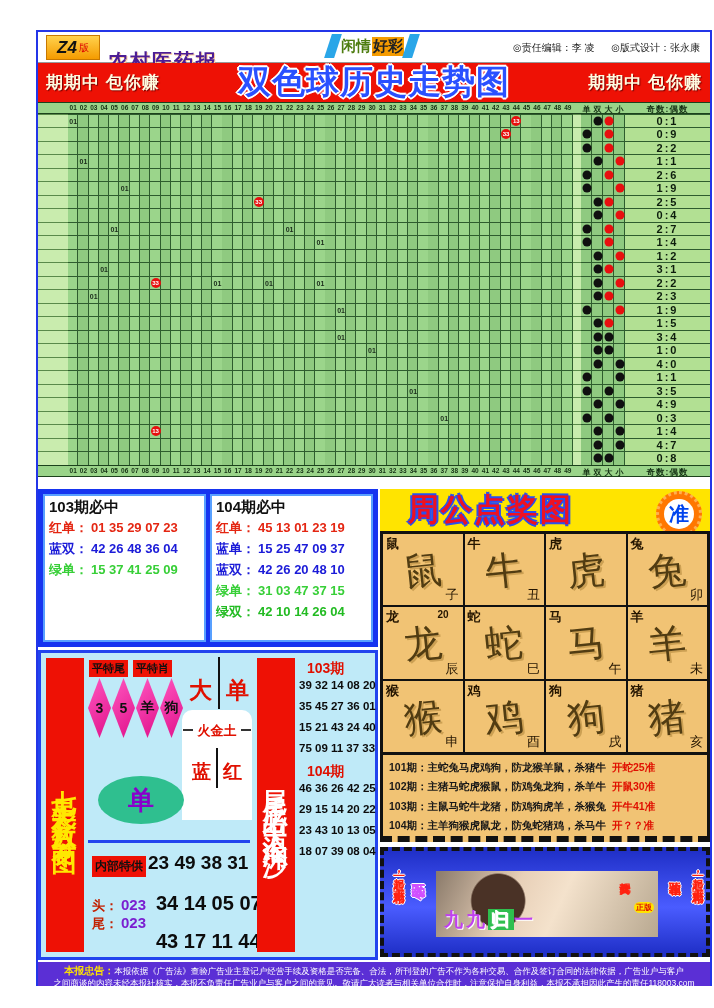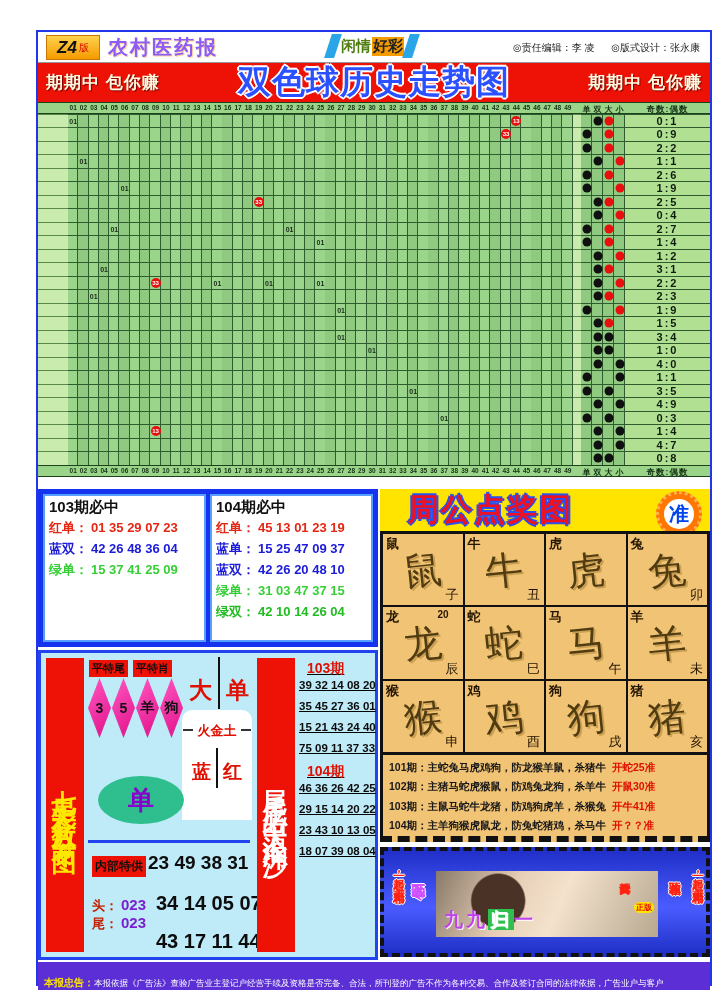--- a/index.html
+++ b/index.html
@@ -3,21 +3,21 @@
 <meta charset="utf-8">
 <style>
   html,body{margin:0;padding:0;background:#fff;}
   body{font-family:"Liberation Sans","DejaVu Sans",sans-serif;width:714px;height:1008px;position:relative;overflow:hidden;}
   .page{position:absolute;left:36px;top:30px;width:676px;height:956px;border:2px solid #2335e8;box-sizing:border-box;background:#fff;}
   
   .masthead{position:absolute;left:0;top:0;width:672px;height:30px;background:#fff;border-bottom:1px solid #999;}
   .edition-box{position:absolute;left:8px;top:3px;width:52px;height:23px;background:linear-gradient(#ffd24d,#f59b00);display:flex;align-items:center;justify-content:center;border:1px solid #c87800;}
   .edition-main{font-size:17px;font-weight:bold;color:#111;font-style:italic;}
   .edition-suffix{font-size:10px;color:#d00;margin-left:2px;}
-  .paper-name{position:absolute;left:70px;top:2px;font-size:20px;font-weight:bold;color:#8b5cf6;letter-spacing:2px;text-shadow:1px 1px 0 #ffd2a0;}
+  .paper-name{position:absolute;left:70px;top:16px;font-size:20px;font-weight:bold;color:#4c1d95;letter-spacing:2px;text-shadow:1px 1px 0 #ffd2a0;}
   .center-badge{position:absolute;left:288px;top:2px;height:24px;display:flex;align-items:center;}
   .slash{width:10px;height:24px;background:#2aa6e8;transform:skewX(-18deg);margin:0 2px;}
   .cb-left{font-size:15px;font-weight:bold;color:#4d7c0f;background:#fff;padding:0 1px;}
   .cb-right{font-size:15px;font-weight:bold;color:#222;background:#f59b00;padding:0 1px;}
   .credits{position:absolute;right:10px;top:9px;font-size:10px;color:#222;}
   .credits span{margin-left:14px;}
   
   .banner{position:absolute;left:0;top:31px;width:672px;height:39px;background:#ee1105;display:flex;align-items:center;justify-content:space-between;padding:0 8px;box-sizing:border-box;}
   .slogan{font-size:17px;font-weight:bold;color:#fffbe0;text-shadow:1px 1px 1px #7a0000;letter-spacing:1px;white-space:nowrap;}
   .banner-title{font-size:33px;font-weight:bold;color:#2a50ff;white-space:nowrap;letter-spacing:1px;
@@ -95,42 +95,42 @@
   .ellipse{position:absolute;left:12px;top:118px;width:86px;height:48px;background:#2fbf8f;border-radius:50%;display:flex;align-items:center;justify-content:center;font-size:26px;font-weight:bold;color:#8800cc;}
   .hline{position:absolute;left:2px;top:182px;width:162px;height:3px;background:#2244ee;}
   .inner-tag{position:absolute;left:6px;top:198px;background:#ee1105;color:#101010;font-size:12px;font-weight:bold;padding:2px 3px;}
   .bignum{position:absolute;font-weight:bold;color:#0c0c0c;white-space:nowrap;}
   .bn1{left:62px;top:194px;font-size:19px;}
   .bn2{left:70px;top:234px;font-size:20px;}
   .bn3{left:70px;top:272px;font-size:20px;}
   .ht{position:absolute;font-size:13px;font-weight:bold;}
   .ht .lab{color:#c22000;} .ht .val{color:#7a1fd0;font-size:15px;margin-left:3px;}
   .head-row{left:6px;top:238px;} .tail-row{left:6px;top:256px;}
-  .qxc-right{position:absolute;left:258px;top:5px;width:78px;height:294px;text-decoration:underline;}
+  .qxc-right{position:absolute;left:258px;top:5px;width:78px;height:294px;}
   .q-period{font-size:14px;font-weight:bold;color:#e01000;margin:2px 0 1px 8px;}
   .q-nums{font-size:11.5px;font-weight:bold;color:#0c0c0c;white-space:nowrap;margin:0 0 9px 0;letter-spacing:0;}
   
   .macau{position:absolute;left:342px;top:815px;width:330px;height:110px;background:#fff;}
   .macau-inner{position:absolute;inset:0;border:4px dashed #111;background:linear-gradient(180deg,#2030c8,#4a5cff 55%,#2030c8);box-sizing:border-box;}
   .mc-title{position:absolute;left:0;top:2px;width:100%;text-align:center;font-size:15px;font-weight:bold;color:#ff2211;letter-spacing:1px;
     text-shadow:-1px 0 0 #fff,1px 0 0 #fff,0 -1px 0 #fff,0 1px 0 #fff;}
   .mc-vert{writing-mode:vertical-rl;position:absolute;font-weight:bold;white-space:nowrap;}
   .mc-red{color:#ff2211;text-shadow:-1px 0 0 #fff,1px 0 0 #fff,0 -1px 0 #fff,0 1px 0 #fff;font-size:12px;}
   .mc-purple{color:#d050ff;text-shadow:-1px 0 0 #fff,1px 0 0 #fff,0 -1px 0 #fff,0 1px 0 #fff;font-size:14px;}
   .v1{left:6px;top:18px;} .v2{left:26px;top:22px;} .v3{left:282px;top:22px;} .v4{left:305px;top:18px;}
   .mc-photo{position:absolute;left:52px;top:20px;width:222px;height:66px;background:
      radial-gradient(circle at 28% 45%,#4a3226 0 16%,transparent 17%),
      linear-gradient(115deg,#8a7a6a,#e8d0b8 35%,#f4e2cc 55%,#b8a890);}
   .mc-overlay{position:absolute;left:8px;bottom:4px;font-size:19px;font-weight:bold;color:#c040f0;letter-spacing:3px;text-shadow:1px 1px 0 #fff;}
   .mc-overlay .gui{background:#2fbf4f;color:#fff;padding:0 2px;}
   .mc-side{position:absolute;right:26px;top:3px;writing-mode:vertical-rl;font-size:11px;font-weight:bold;color:#ff2211;background:rgba(255,255,255,.0);}
   .mc-zb{position:absolute;right:4px;bottom:24px;background:#ffe400;color:#e01000;font-size:8px;font-weight:bold;border-radius:6px;padding:0 2px;}
   .mc-bottom{position:absolute;left:0;bottom:2px;width:100%;text-align:center;font-size:13px;font-weight:bold;color:#ffee00;letter-spacing:4px;}
   
-  .disclaimer{position:absolute;left:0;top:930px;width:672px;height:24px;background:#5b2fd5;color:#fff;font-size:8.5px;line-height:1.35;padding:14px 6px;box-sizing:border-box;}
+  .disclaimer{position:absolute;left:0;top:930px;width:672px;height:24px;background:#5b2fd5;color:#fff;font-size:8.5px;line-height:1.35;padding:2px 6px;box-sizing:border-box;text-align:center;}
   .disclaimer .lab{color:#ffe400;font-weight:bold;font-size:10px;}
 </style>
 </head>
 <body>
 
 <div class="page">
 
   <div class="masthead">
     <div class="edition-box">
       <span class="edition-main">Z4</span>

